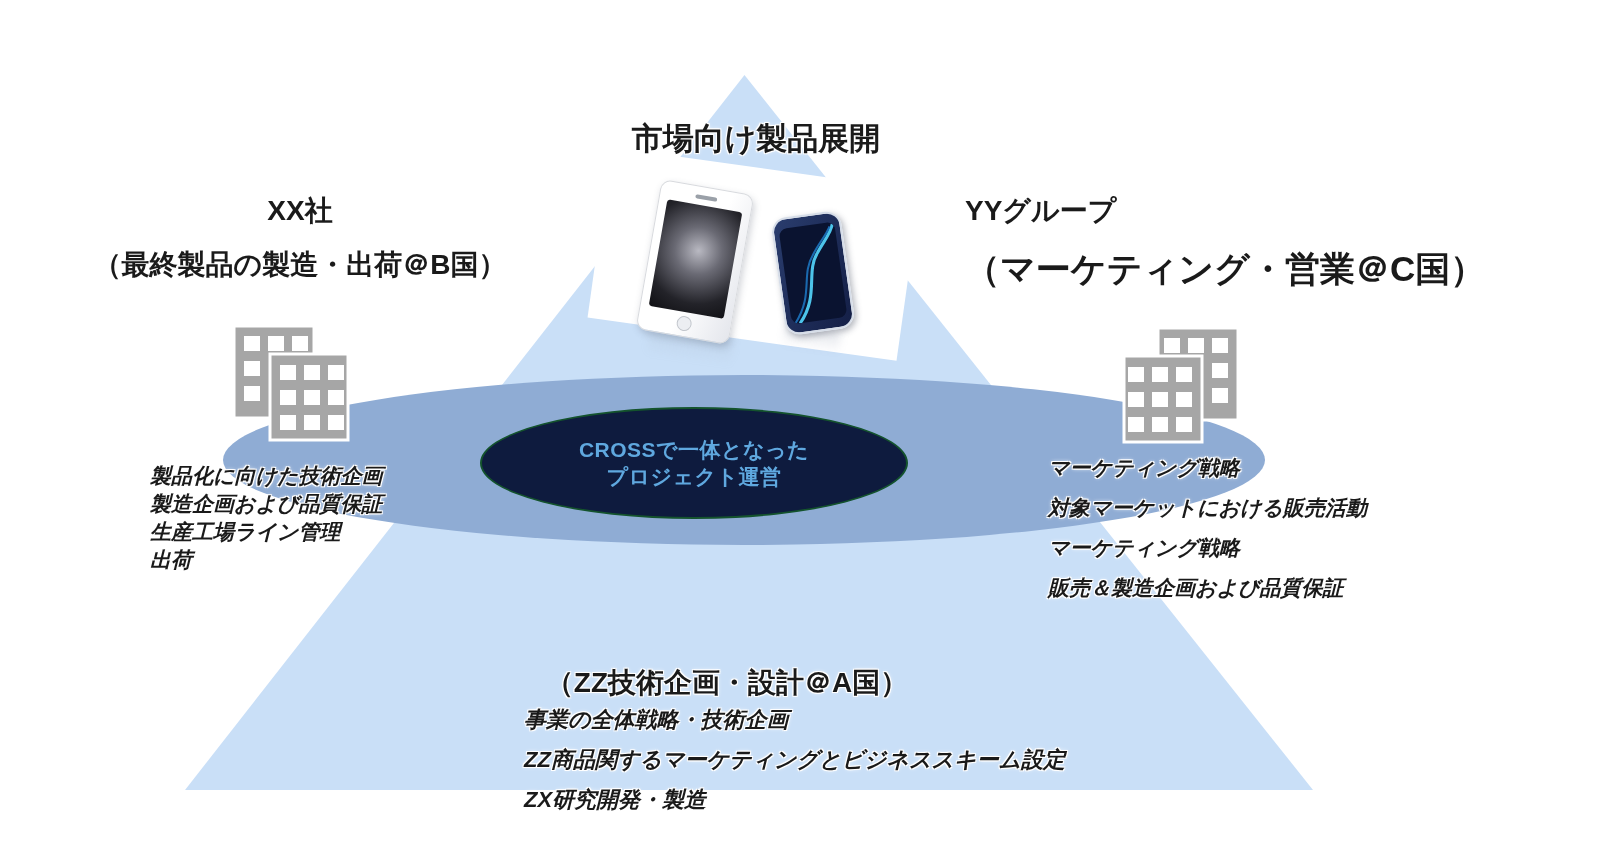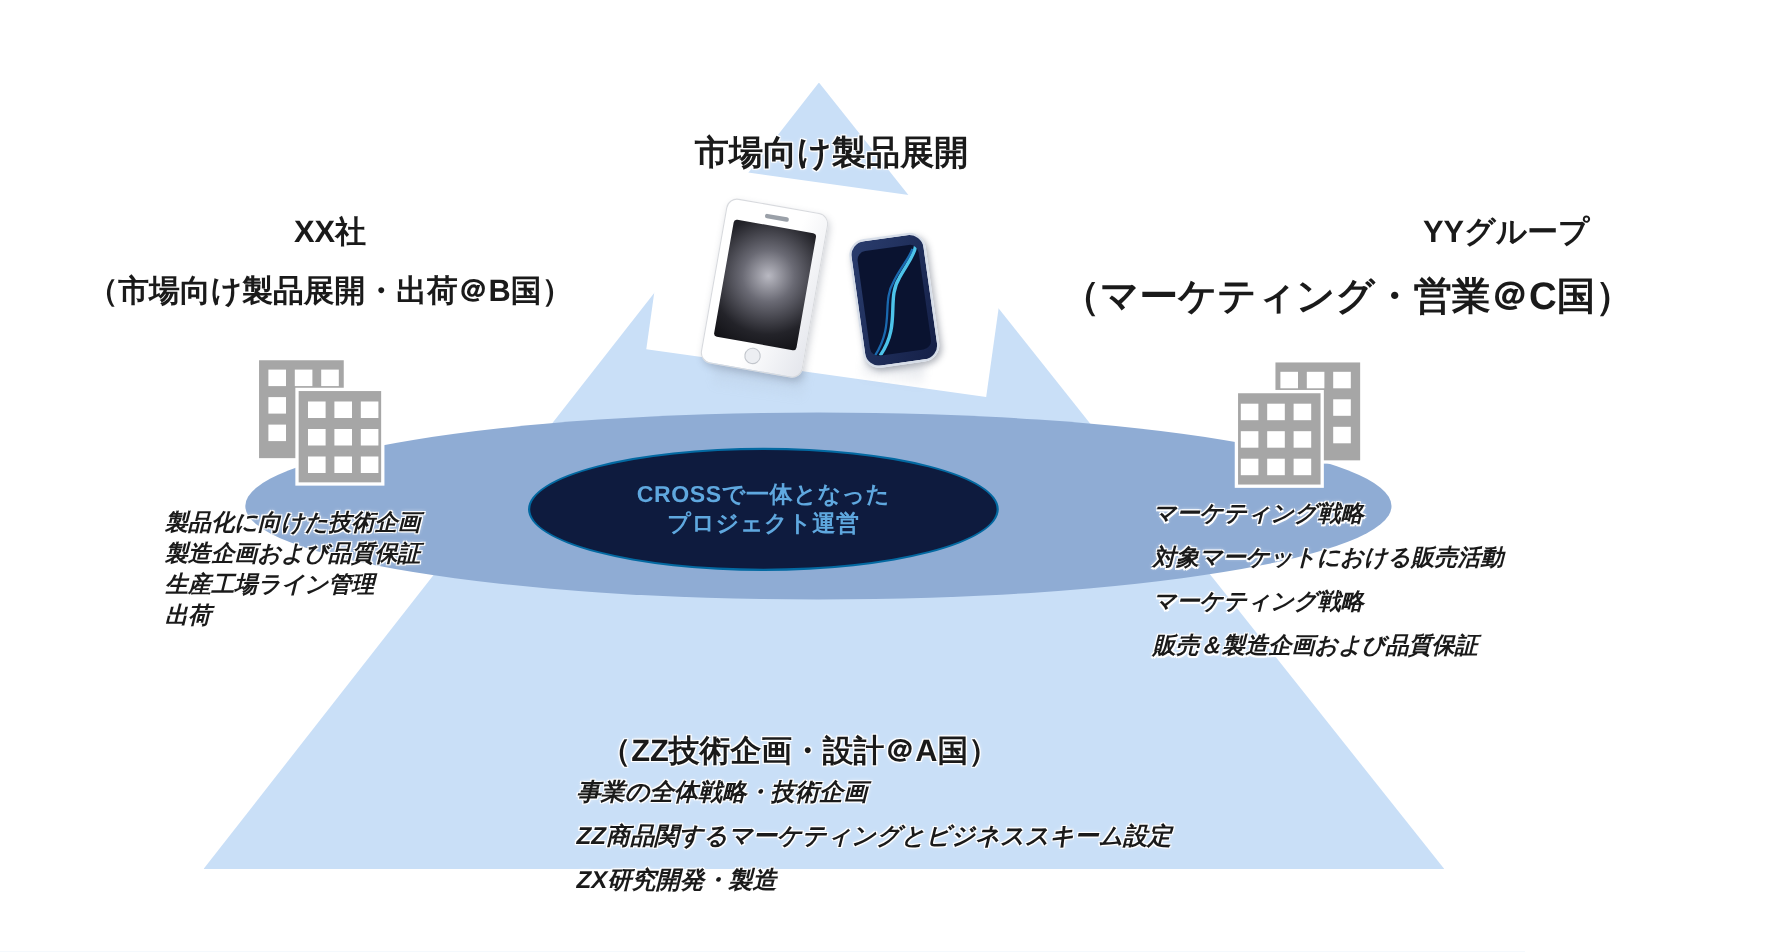--- a/index.html
+++ b/index.html
@@ -44,36 +44,36 @@
   }
   .reflection{position:absolute;z-index:2;filter:blur(4px);opacity:.5;transform:rotate(8deg);}
   .refl-a{left:648px;top:334px;width:84px;height:26px;background:linear-gradient(#9aa4b366,transparent);}
   .refl-b{left:784px;top:328px;width:56px;height:22px;background:linear-gradient(#6a789466,transparent);}
   .band-ellipse{
     position:absolute;left:223px;top:375px;width:1042px;height:170px;z-index:4;
     background:#8FACD4;border-radius:50%;
   }
   .core-ellipse{
     position:absolute;left:480px;top:407px;width:424px;height:108px;z-index:5;
-    background:#0E1B3E;border:2px solid #0369a1;border-radius:50%;
+    background:#0E1B3E;border:2px solid #14532d;border-radius:50%;
     display:flex;flex-direction:column;align-items:center;justify-content:center;
   }
   .core-ellipse .core-line{
     color:#5FA8DF;font-size:21px;font-weight:bold;line-height:27px;letter-spacing:.5px;
   }
   .building{position:absolute;width:126px;height:122px;z-index:6;}
   .building-left{left:228px;top:320px;}
   .building-right{left:1118px;top:322px;transform:scaleX(-1);}
   
   .label{position:absolute;z-index:7;font-weight:bold;white-space:nowrap;
     text-shadow:-1px -1px 0 #fff,1px -1px 0 #fff,-1px 1px 0 #fff,1px 1px 0 #fff,0 0 4px #fff;}
   .title{left:556px;top:118px;width:400px;text-align:center;font-size:31px;}
   .xx-name{left:60px;top:192px;width:480px;text-align:center;font-size:28px;}
   .xx-role{left:60px;top:246px;width:480px;text-align:center;font-size:28px;}
-  .yy-name{left:965px;top:192px;width:480px;text-align:right;font-size:28px;}
+  .yy-name{left:965px;top:192px;width:480px;text-align:left;font-size:28px;}
   .yy-role{left:965px;top:246px;width:480px;text-align:center;font-size:35px;}
   .zz-name{left:487px;top:608px;width:480px;text-align:center;font-size:30px;}
   .zz-role{left:487px;top:664px;width:480px;text-align:center;font-size:28px;}
   .tasks{position:absolute;z-index:7;font-weight:bold;white-space:nowrap;
     text-shadow:-1px -1px 0 #fff,1px -1px 0 #fff,-1px 1px 0 #fff,1px 1px 0 #fff,0 0 4px #fff;font-style:italic;}
   .tasks-xx{left:150px;top:462px;font-size:21px;line-height:28px;}
   .tasks-yy{left:1048px;top:448px;font-size:21px;line-height:40px;}
   .tasks-zz{left:524px;top:700px;font-size:22px;line-height:40px;}
 </style>
 </head>
@@ -147,21 +147,21 @@
       <rect x="100" y="70" width="16" height="15" fill="#ffffff"></rect>
       <rect x="52" y="95" width="16" height="15" fill="#ffffff"></rect>
       <rect x="76" y="95" width="16" height="15" fill="#ffffff"></rect>
       <rect x="100" y="95" width="16" height="15" fill="#ffffff"></rect>
     </g>
   </svg>
 
   <div class="label title">市場向け製品展開</div>
 
   <div class="label xx-name">XX社</div>
-  <div class="label xx-role">（市場向け製品展開・出荷＠B国）</div>
+  <div class="label xx-role">（最終製品の製造・出荷＠B国）</div>
   <div class="tasks tasks-xx">
     <div class="task">製品化に向けた技術企画</div>
     <div class="task">製造企画および品質保証</div>
     <div class="task">生産工場ライン管理</div>
     <div class="task">出荷</div>
   </div>
 
   <div class="label yy-name">YYグループ</div>
   <div class="label yy-role">（マーケティング・営業＠C国）</div>
   <div class="tasks tasks-yy">

